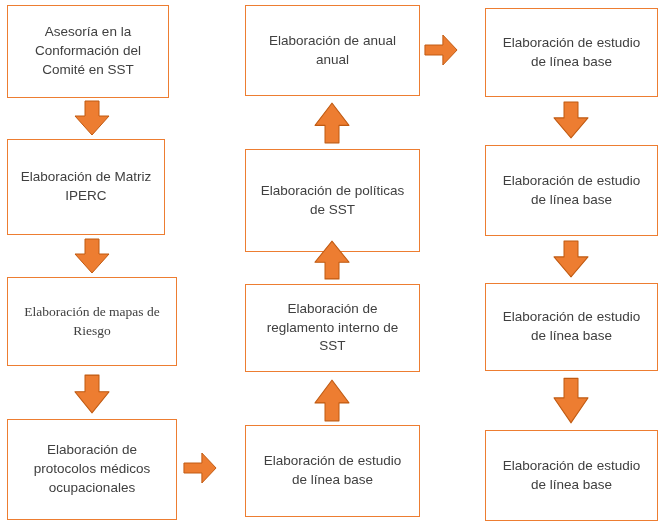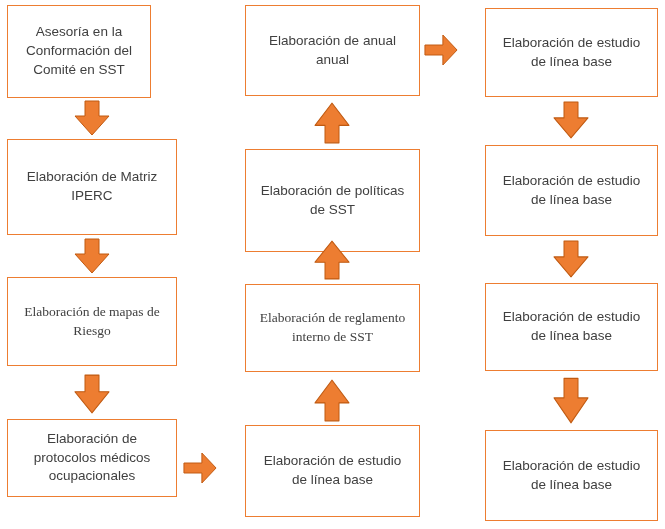--- a/index.html
+++ b/index.html
@@ -40,45 +40,45 @@
     stroke:var(--arrow-stroke);
     stroke-width:1;
     stroke-linejoin:round;
   }
 </style>
 </head>
 <body>
 
 <div class="canvas">
 
-  <div class="box" style="left:7px;top:5px;width:144px;height:93px;">Asesoría en la Conformación del Comité en SST</div>
+  <div class="box" style="left:7px;top:5px;width:162px;height:93px;">Asesoría en la Conformación del Comité en SST</div>
 
   <div class="arrow" style="left:74px;top:100px;width:36px;height:36px;">
     <svg viewBox="0 0 36 36" preserveAspectRatio="none">
         <polygon points="11,1 25,1 25,16 35,16 18,35 1,16 11,16"></polygon>
       </svg>
   </div>
 
-  <div class="box" style="left:7px;top:139px;width:170px;height:96px;">Elaboración de Matriz IPERC</div>
+  <div class="box" style="left:7px;top:139px;width:158px;height:96px;">Elaboración de Matriz IPERC</div>
 
   <div class="arrow" style="left:74px;top:238px;width:36px;height:36px;">
     <svg viewBox="0 0 36 36" preserveAspectRatio="none">
         <polygon points="11,1 25,1 25,16 35,16 18,35 1,16 11,16"></polygon>
       </svg>
   </div>
 
   <div class="box" style="left:7px;top:277px;width:170px;height:89px;font-family:Liberation Serif, serif;">Elaboración de mapas de Riesgo</div>
 
   <div class="arrow" style="left:74px;top:374px;width:36px;height:40px;">
     <svg viewBox="0 0 36 36" preserveAspectRatio="none">
         <polygon points="11,1 25,1 25,16 35,16 18,35 1,16 11,16"></polygon>
       </svg>
   </div>
 
-  <div class="box" style="left:7px;top:419px;width:170px;height:78px;">Elaboración de protocolos médicos ocupacionales</div>
+  <div class="box" style="left:7px;top:419px;width:170px;height:101px;">Elaboración de protocolos médicos ocupacionales</div>
 
   <div class="arrow" style="left:183px;top:452px;width:34px;height:32px;">
     <svg viewBox="0 0 36 32" preserveAspectRatio="none">
         <polygon points="1,11 20,11 20,1 35,16 20,31 20,21 1,21"></polygon>
       </svg>
   </div>
 
   <div class="box" style="left:245px;top:5px;width:175px;height:91px;">Elaboración de anual anual</div>
 
   <div class="arrow" style="left:314px;top:102px;width:36px;height:42px;">
@@ -88,21 +88,21 @@
   </div>
 
   <div class="box" style="left:245px;top:149px;width:175px;height:103px;">Elaboración de políticas de SST</div>
 
   <div class="arrow" style="left:314px;top:240px;width:36px;height:40px;">
     <svg viewBox="0 0 36 36" preserveAspectRatio="none">
         <polygon points="18,1 35,20 25,20 25,35 11,35 11,20 1,20"></polygon>
       </svg>
   </div>
 
-  <div class="box" style="left:245px;top:284px;width:175px;height:88px;font-family:Liberation Serif, serif;">Elaboración de reglamento interno de SST</div>
+  <div class="box" style="left:245px;top:284px;width:175px;height:88px;">Elaboración de reglamento interno de SST</div>
 
   <div class="arrow" style="left:314px;top:379px;width:36px;height:43px;">
     <svg viewBox="0 0 36 36" preserveAspectRatio="none">
         <polygon points="18,1 35,20 25,20 25,35 11,35 11,20 1,20"></polygon>
       </svg>
   </div>
 
   <div class="box" style="left:245px;top:425px;width:175px;height:92px;">Elaboración de estudio de línea base</div>
 
   <div class="arrow" style="left:424px;top:34px;width:34px;height:32px;">

